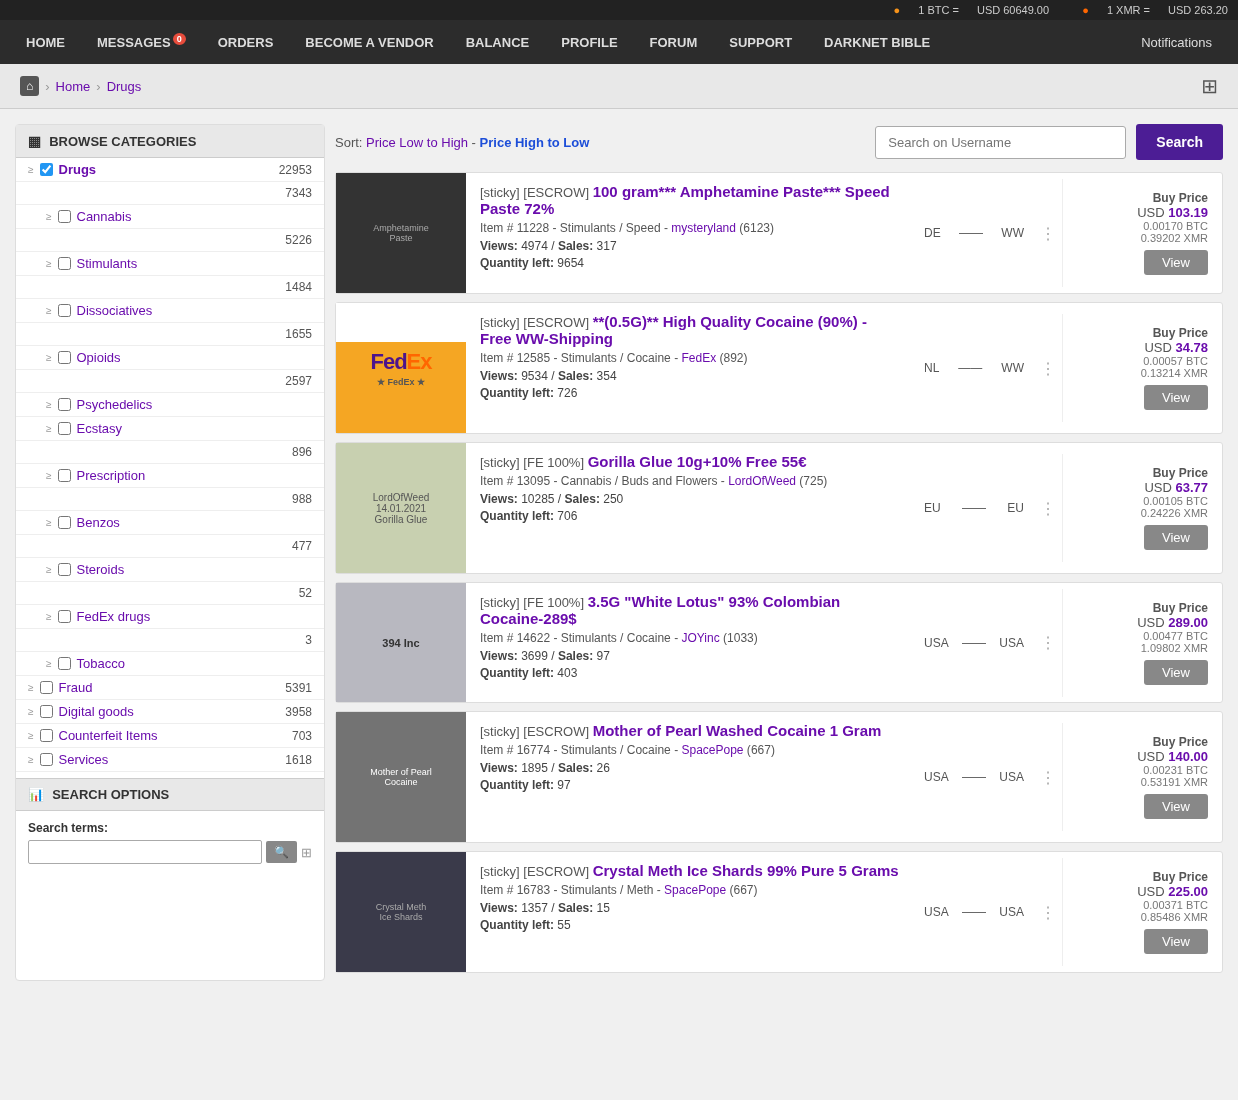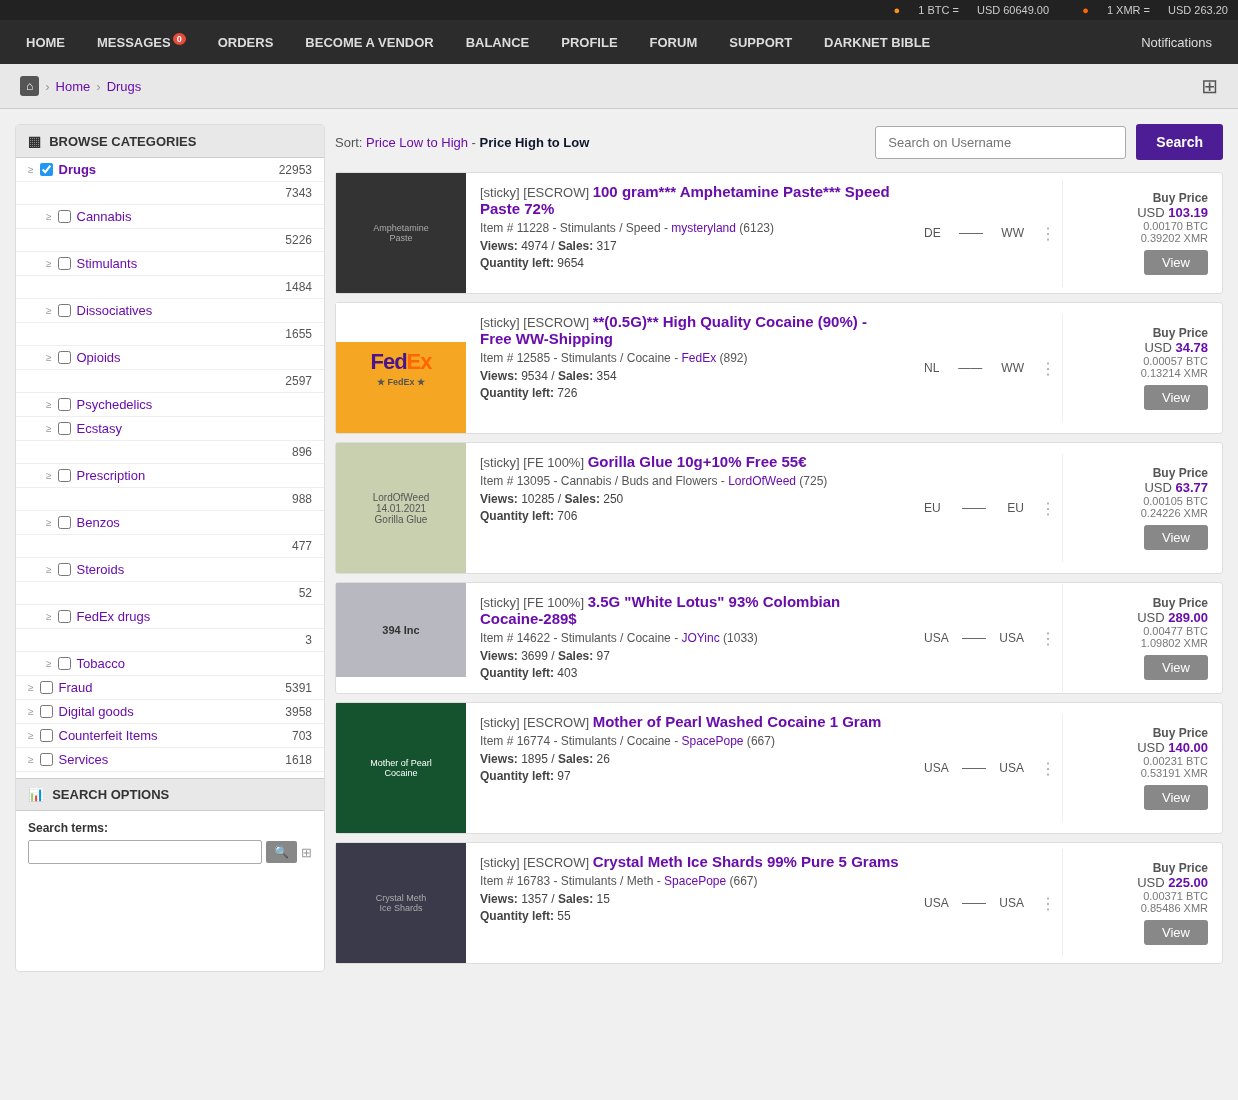--- a/index.html
+++ b/index.html
@@ -160,21 +160,21 @@
 
     
     .sort-search-bar {
       display: flex;
       align-items: center;
       margin-bottom: 12px;
       gap: 10px;
     }
     .sort-bar { flex: 1; font-size: 13px; color: #555; }
     .sort-bar a { color: #6a0dad; text-decoration: none; }
-    .sort-bar .active-sort { color: #0f172a; font-weight: bold; }
+    .sort-bar .active-sort { color: #1d4ed8; font-weight: bold; }
     .username-search {
       border: 1px solid #aaa;
       padding: 8px 12px;
       font-size: 13px;
       border-radius: 3px;
       width: 251px;
       color: #999;
     }
     .search-btn {
       background: #4c1d95;
@@ -273,21 +273,21 @@
       color: #4d148c;
       font-weight: bold;
       font-size: 18px;
     }
     .fedex-img .fedex-text { letter-spacing: -1px; }
     .fedex-img .fedex-orange { color: #ff6600; }
     
     .joyinc-img {
       background: #ccc;
       width: 130px;
-      height: 94px;
+      height: 119px;
       display: flex;
       justify-content: center;
       color: #333;
       font-size: 11px;
       text-align: center;
       flex-direction: column;
     }
     .lord-img {
       background: #ddd;
       width: 130px;
@@ -649,21 +649,21 @@
             <div class="buy-price-label">Buy Price</div>
             <div class="price-usd">USD <span style="color: rgb(106, 13, 173); font-weight: bold;">289.00</span></div>
             <div class="price-btc">0.00477 BTC</div>
             <div class="price-xmr">1.09802 XMR</div>
             <button class="view-btn">View</button>
           </div>
         </div>
       </div>
 
       <div class="listing-card">
-        <div class="lord-img" style="background:#14532d;">
+        <div class="lord-img" style="background:#737373;">
           <div style="font-size:9px; color:#fff; text-align:center; padding:5px;">Mother of Pearl<br>Cocaine</div>
         </div>
         <div class="listing-body">
           <div>
             <span class="listing-prefix">[sticky] [ESCROW]</span>
             <a href="#" class="listing-title">Mother of Pearl Washed Cocaine 1 Gram</a>
           </div>
           <div class="listing-meta">
             Item # <span>16774</span> - <span>Stimulants / Cocaine</span> - <a href="#">SpacePope</a> (<span>667</span>)
           </div>

